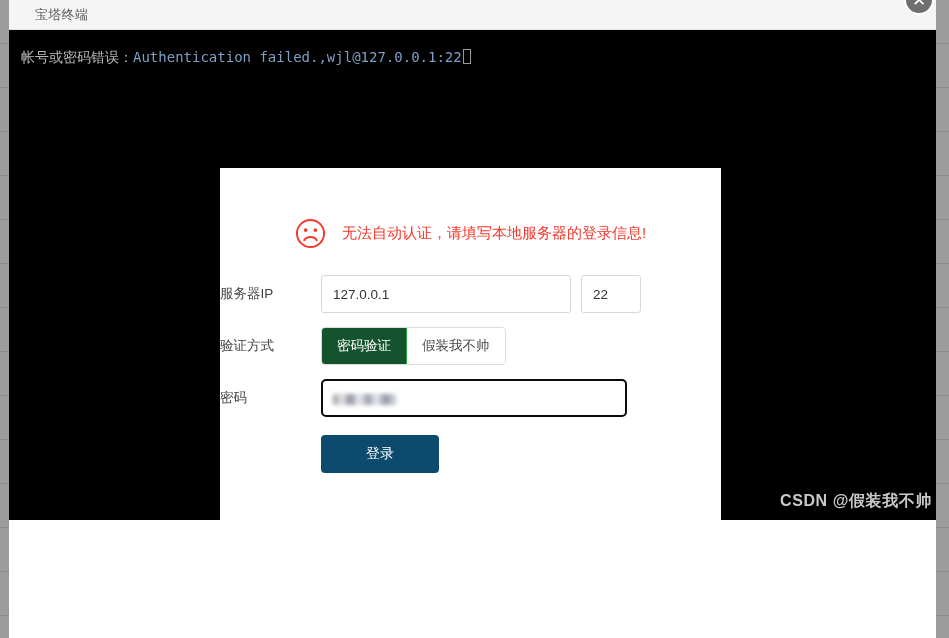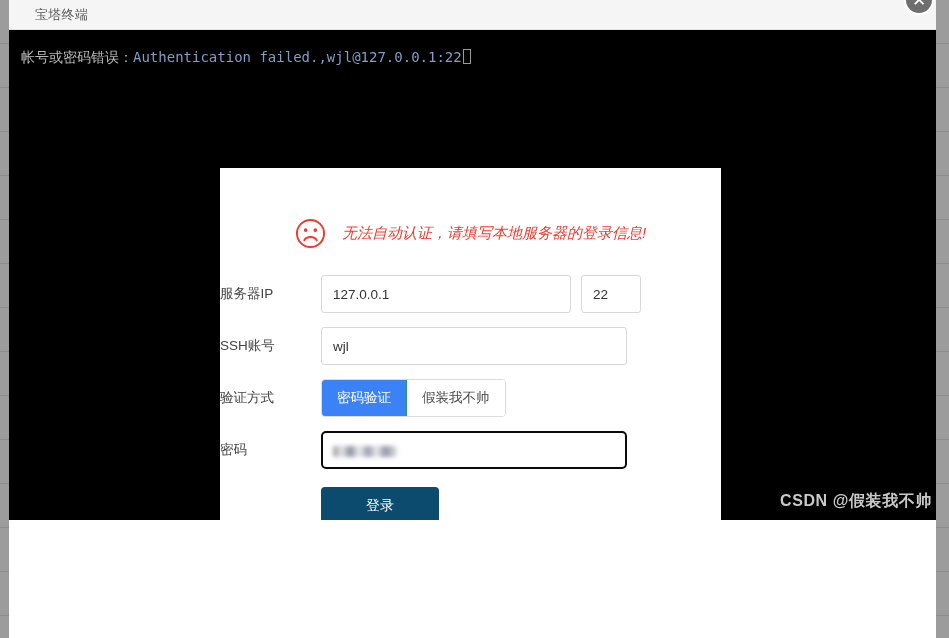--- a/index.html
+++ b/index.html
@@ -134,21 +134,20 @@
     background: #ffffff;
     box-sizing: border-box;
   }
 
   .alert-row {
     display: flex;
     align-items: center;
     justify-content: center;
     margin-top: 50px;
     gap: 16px;
-    font-style: italic;
   }
   .sad-icon {
     width: 31px;
     height: 31px;
     flex: none;
   }
   .alert-text {
     color: #f5382c;
     font-size: 15px;
     white-space: nowrap;
@@ -237,21 +236,21 @@
     justify-content: center;
     font-size: 13.5px;
     color: #484848;
     background: #ffffff;
     cursor: pointer;
     white-space: nowrap;
     border-right: 1px solid #dcdcdc;
   }
   .seg-btn:last-child { border-right: none; }
   .seg-btn.active {
-    background: #3b82f6;
+    background: #14532d;
     color: #ffffff;
     border-right-color: #20a53a;
   }
 
   .submit-row { margin-top: 18px; }
   .btn-login {
     width: 118px;
     height: 38px;
     background: #0c4a6e;
     color: #ffffff;
@@ -299,26 +298,20 @@
         <div class="form">
 
           <div class="frow">
             <div class="flabel">服务器IP</div>
             <div class="fctl">
               <input class="inp inp-ip" type="text" value="127.0.0.1" style="">
               <input class="inp inp-port" type="text" value="22" style="">
             </div>
           </div>
 
-          <div class="frow">
-            <div class="flabel">SSH账号</div>
-            <div class="fctl">
-              <input class="inp inp-user" type="text" value="wjl" style="">
-            </div>
-          </div>
 
           <div class="frow">
             <div class="flabel">验证方式</div>
             <div class="fctl">
               <div class="seg">
                 <div class="seg-btn active">密码验证</div>
                 <div class="seg-btn">假装我不帅</div>
               </div>
             </div>
           </div>

